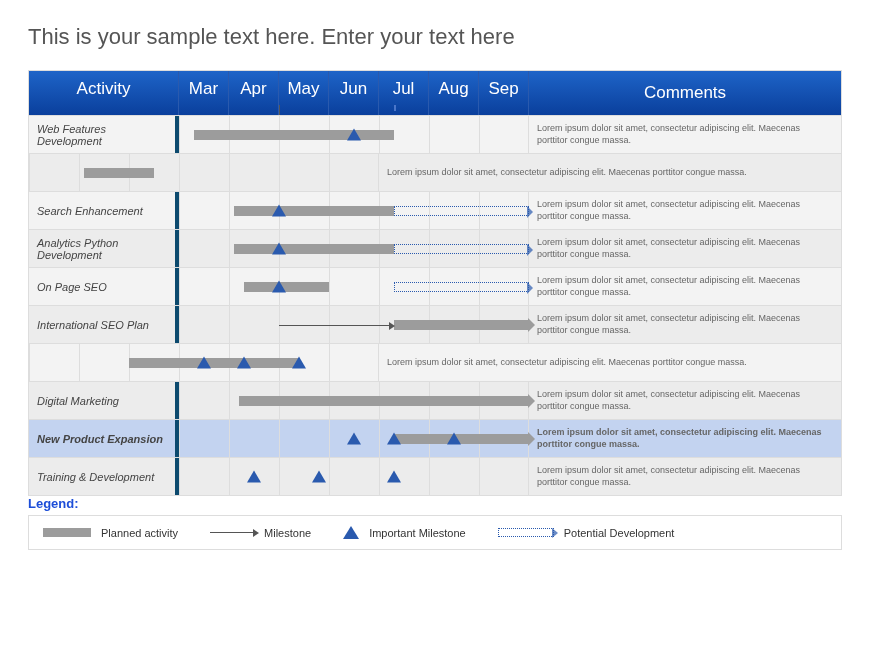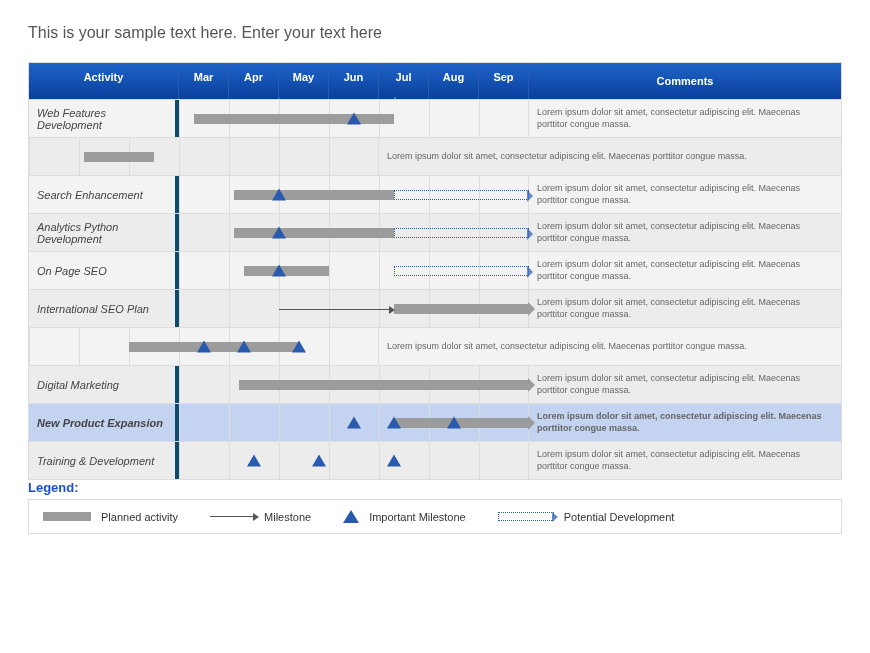--- a/index.html
+++ b/index.html
@@ -5,35 +5,35 @@
   * { box-sizing: border-box; }
   body {
     margin: 0;
     padding: 24px 28px;
     font-family: Arial, sans-serif;
     background: #fff;
     color: #333;
     width: 870px;
   }
   .title {
-    font-size: 16px;
+    font-size: 22px;
     color: #555;
     margin: 0 0 20px 0;
     font-weight: normal;
   }
   .chart-wrap {
     border: 1px solid #ddd;
     position: relative;
   }
   .header-row {
     display: flex;
     background: linear-gradient(#1e64c8, #0a3f9c);
     color: #fff;
-    font-size: 11px;
-    font-weight: bold;
+    font-size: 17px;
+    font-weight: normal;
   }
   .header-row .col-activity {
     width: 150px;
     padding: 8px 6px;
     text-align: center;
     border-right: 1px solid #2a5aae;
   }
   .header-row .col-month {
     width: 50px;
     padding: 8px 0;

